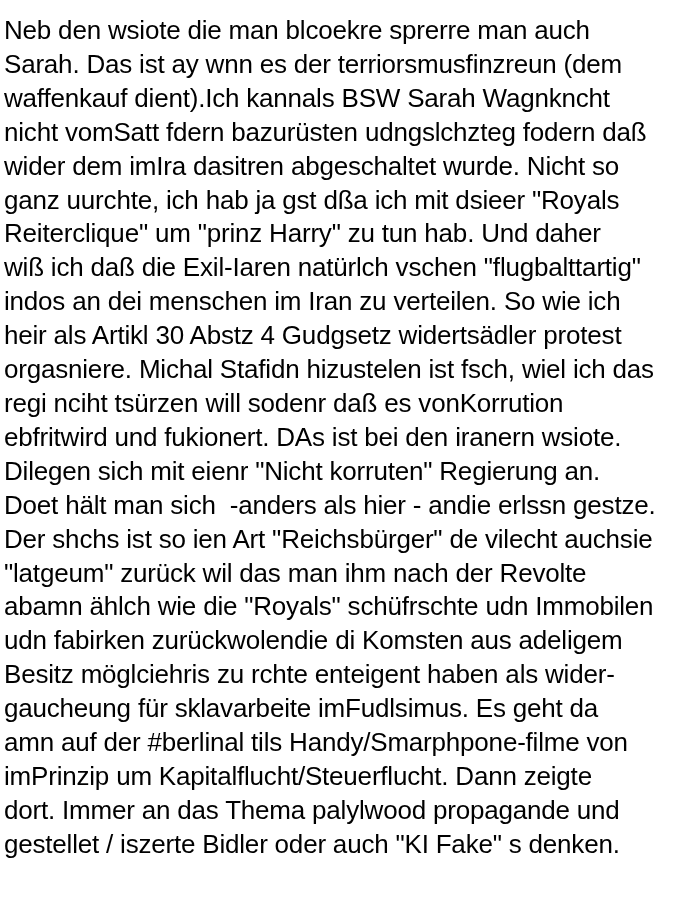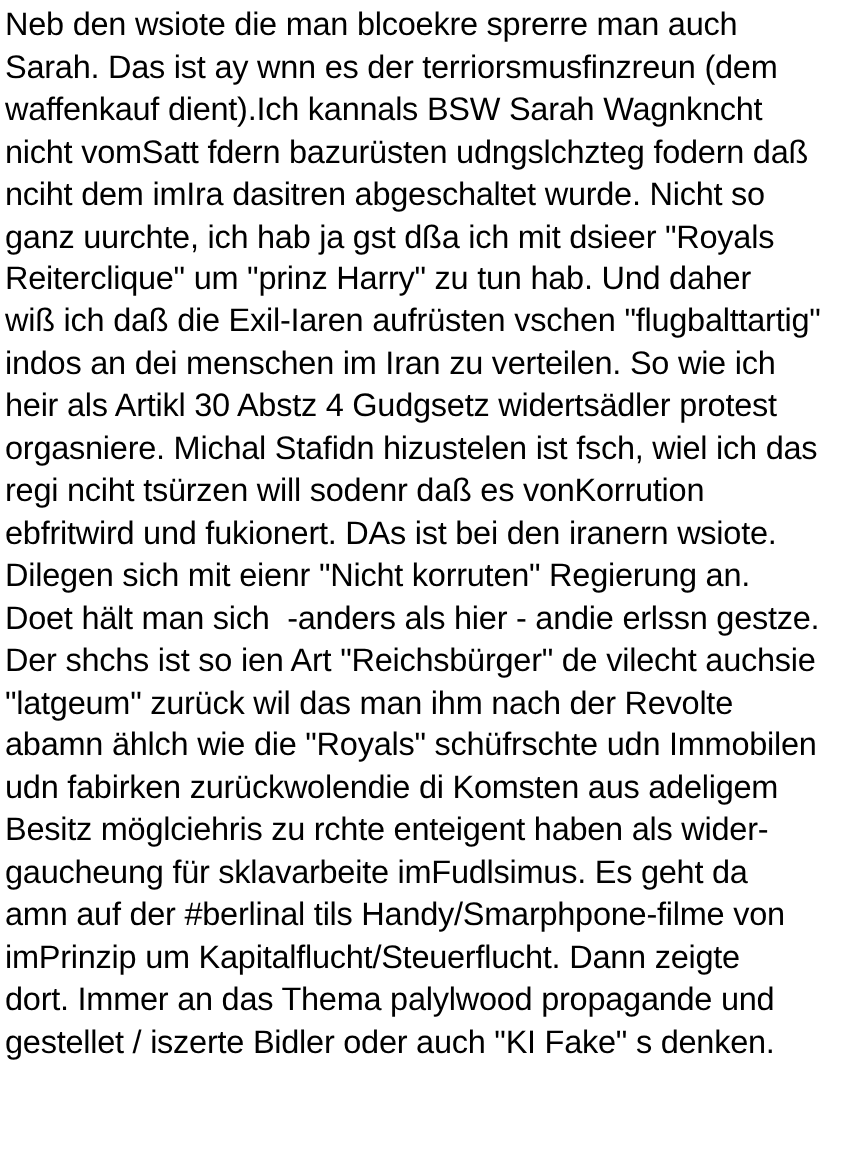--- a/index.html
+++ b/index.html
@@ -9,44 +9,44 @@
   }
   body {
     width: 684px;
     height: 920px;
     overflow: hidden;
   }
   .text-page {
     box-sizing: border-box;
     width: 684px;
     height: 920px;
-    padding: 3px 2px 0 4px;
+    padding: 14px 2px 0 4px;
     background: #ffffff;
   }
   .text-line {
     font-family: "Liberation Sans", "DejaVu Sans", sans-serif;
     font-size: 26px;
     line-height: 33.9px;
     color: #000000;
     white-space: pre;
     letter-spacing: -0.2px;
   }
 </style>
 </head>
 <body>
 
 <div class="text-page">
   <div class="text-line">Neb den wsiote die man blcoekre sprerre man auch</div>
   <div class="text-line">Sarah. Das ist ay wnn es der terriorsmusfinzreun (dem</div>
   <div class="text-line">waffenkauf dient).Ich kannals BSW Sarah Wagnkncht</div>
   <div class="text-line">nicht vomSatt fdern bazurüsten udngslchzteg fodern daß</div>
-  <div class="text-line">nciht dem imIra dasitren abgeschaltet wurde. Nicht so</div>
+  <div class="text-line">wider dem imIra dasitren abgeschaltet wurde. Nicht so</div>
   <div class="text-line">ganz uurchte, ich hab ja gst dßa ich mit dsieer "Royals</div>
   <div class="text-line">Reiterclique" um "prinz Harry" zu tun hab. Und daher</div>
-  <div class="text-line">wiß ich daß die Exil-Iaren aufrüsten vschen "flugbalttartig"</div>
+  <div class="text-line">wiß ich daß die Exil-Iaren natürlch vschen "flugbalttartig"</div>
   <div class="text-line">indos an dei menschen im Iran zu verteilen. So wie ich</div>
   <div class="text-line">heir als Artikl 30 Abstz 4 Gudgsetz widertsädler protest</div>
   <div class="text-line">orgasniere. Michal Stafidn hizustelen ist fsch, wiel ich das</div>
   <div class="text-line">regi nciht tsürzen will sodenr daß es vonKorrution</div>
   <div class="text-line">ebfritwird und fukionert. DAs ist bei den iranern wsiote.</div>
   <div class="text-line">Dilegen sich mit eienr "Nicht korruten" Regierung an.</div>
   <div class="text-line">Doet hält man sich  -anders als hier - andie erlssn gestze.</div>
   <div class="text-line">Der shchs ist so ien Art "Reichsbürger" de vilecht auchsie</div>
   <div class="text-line">"latgeum" zurück wil das man ihm nach der Revolte</div>
   <div class="text-line">abamn ählch wie die "Royals" schüfrschte udn Immobilen</div>

